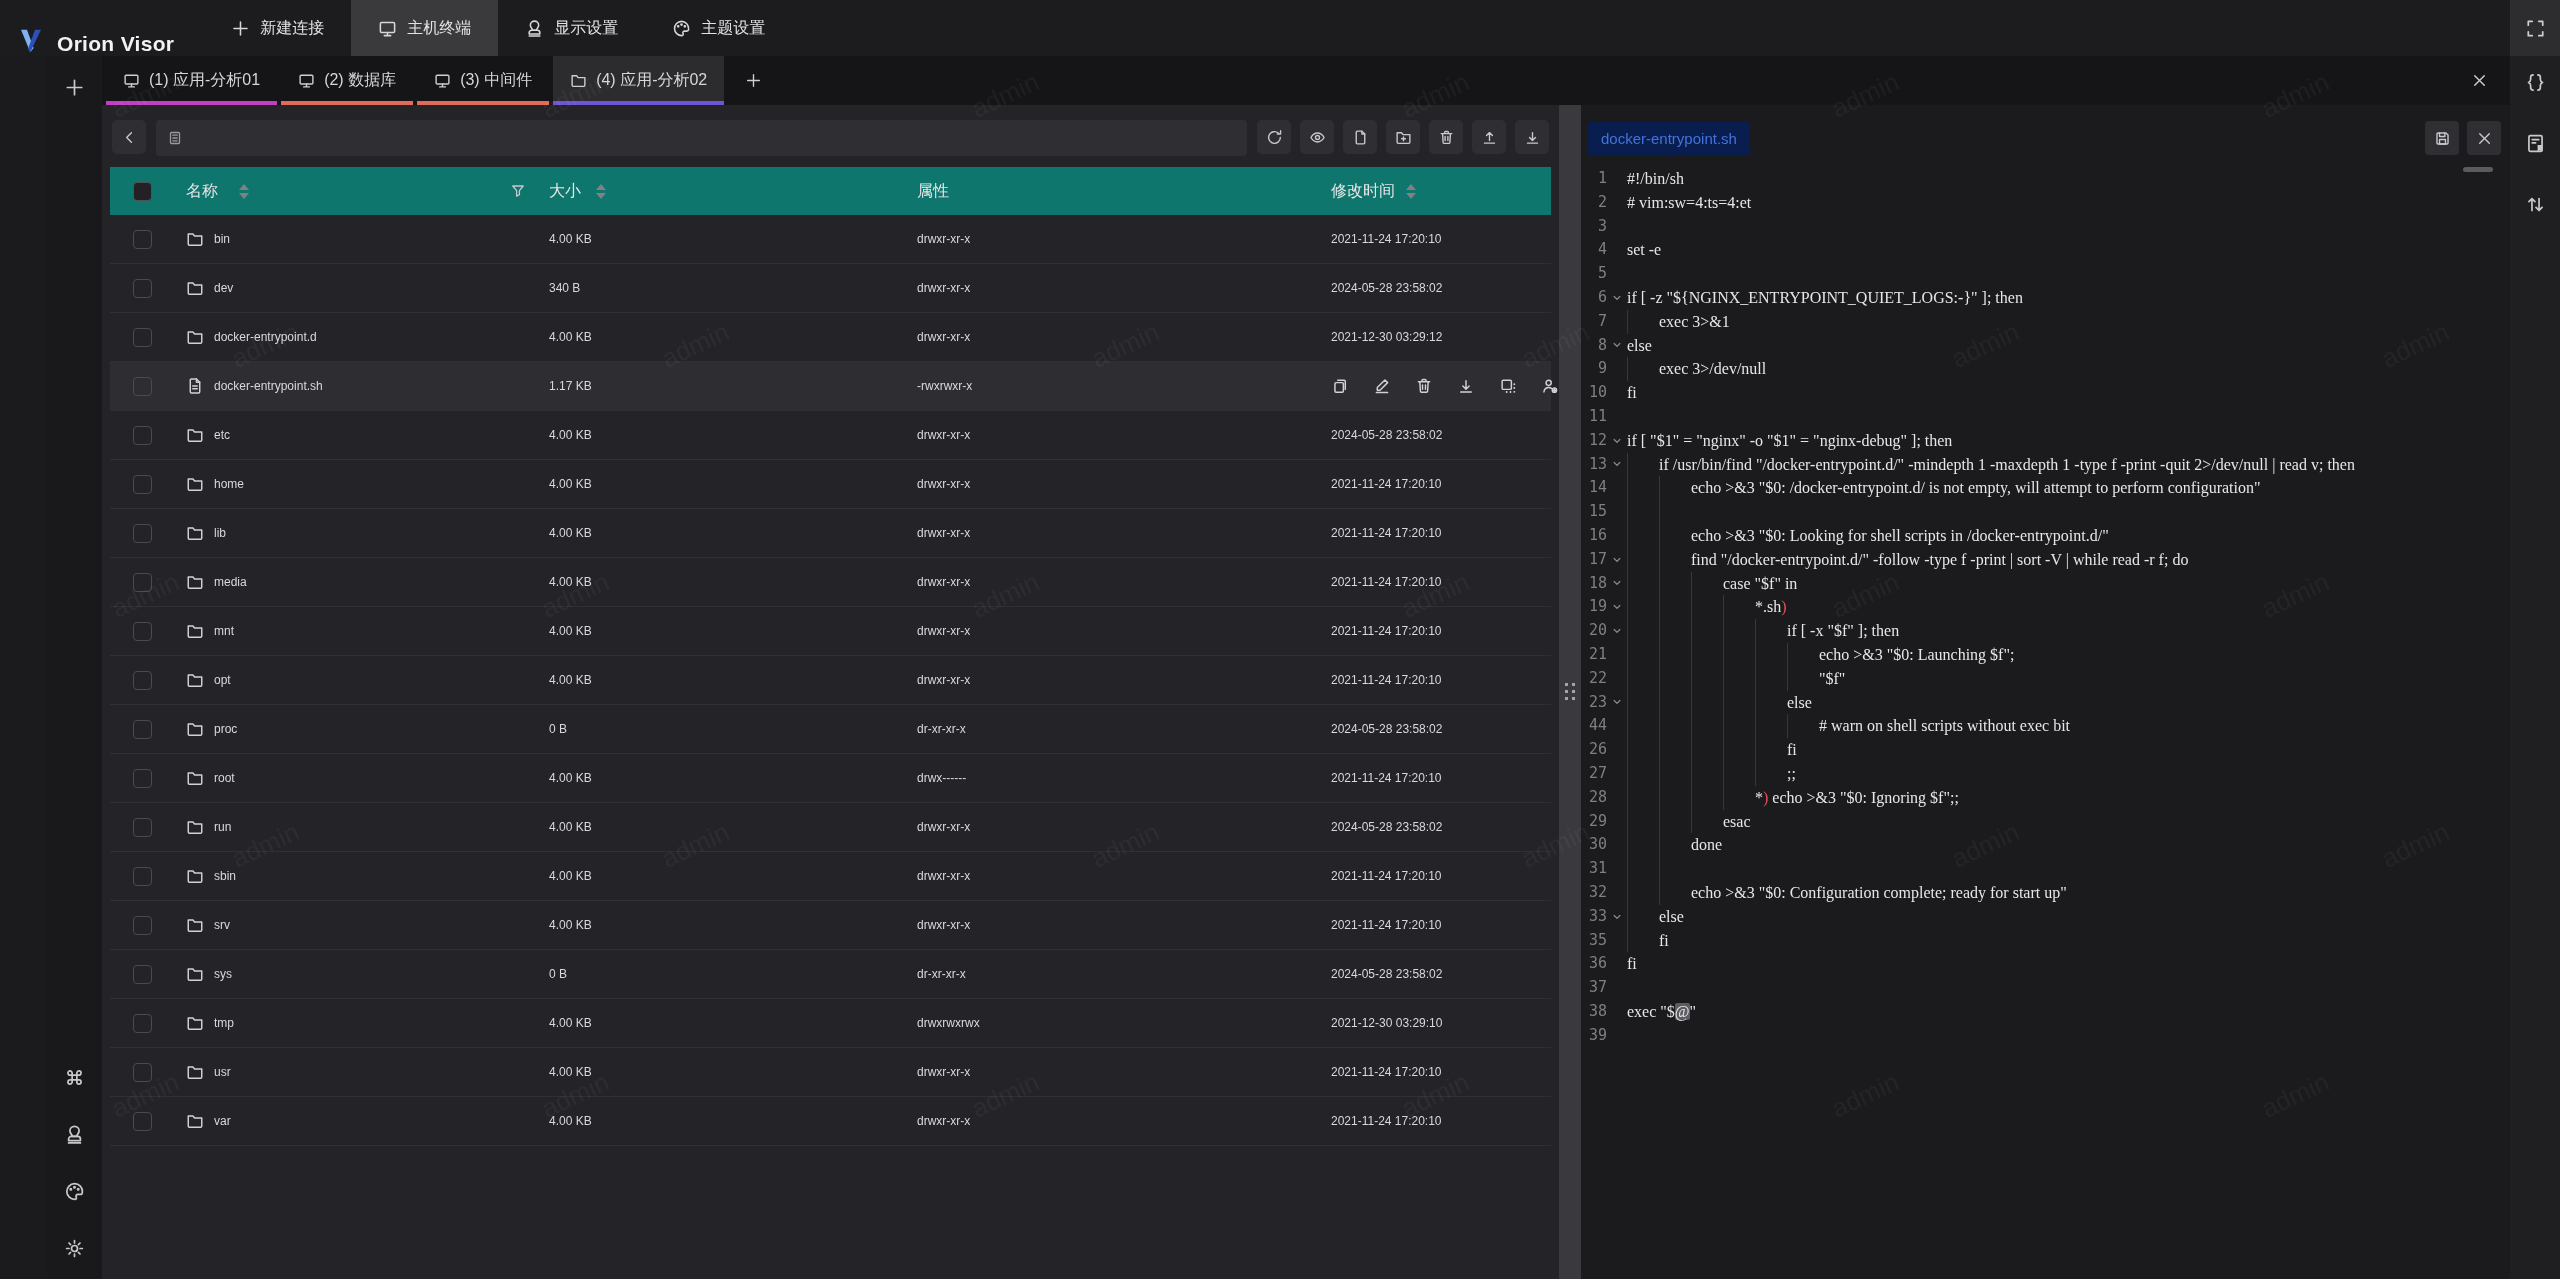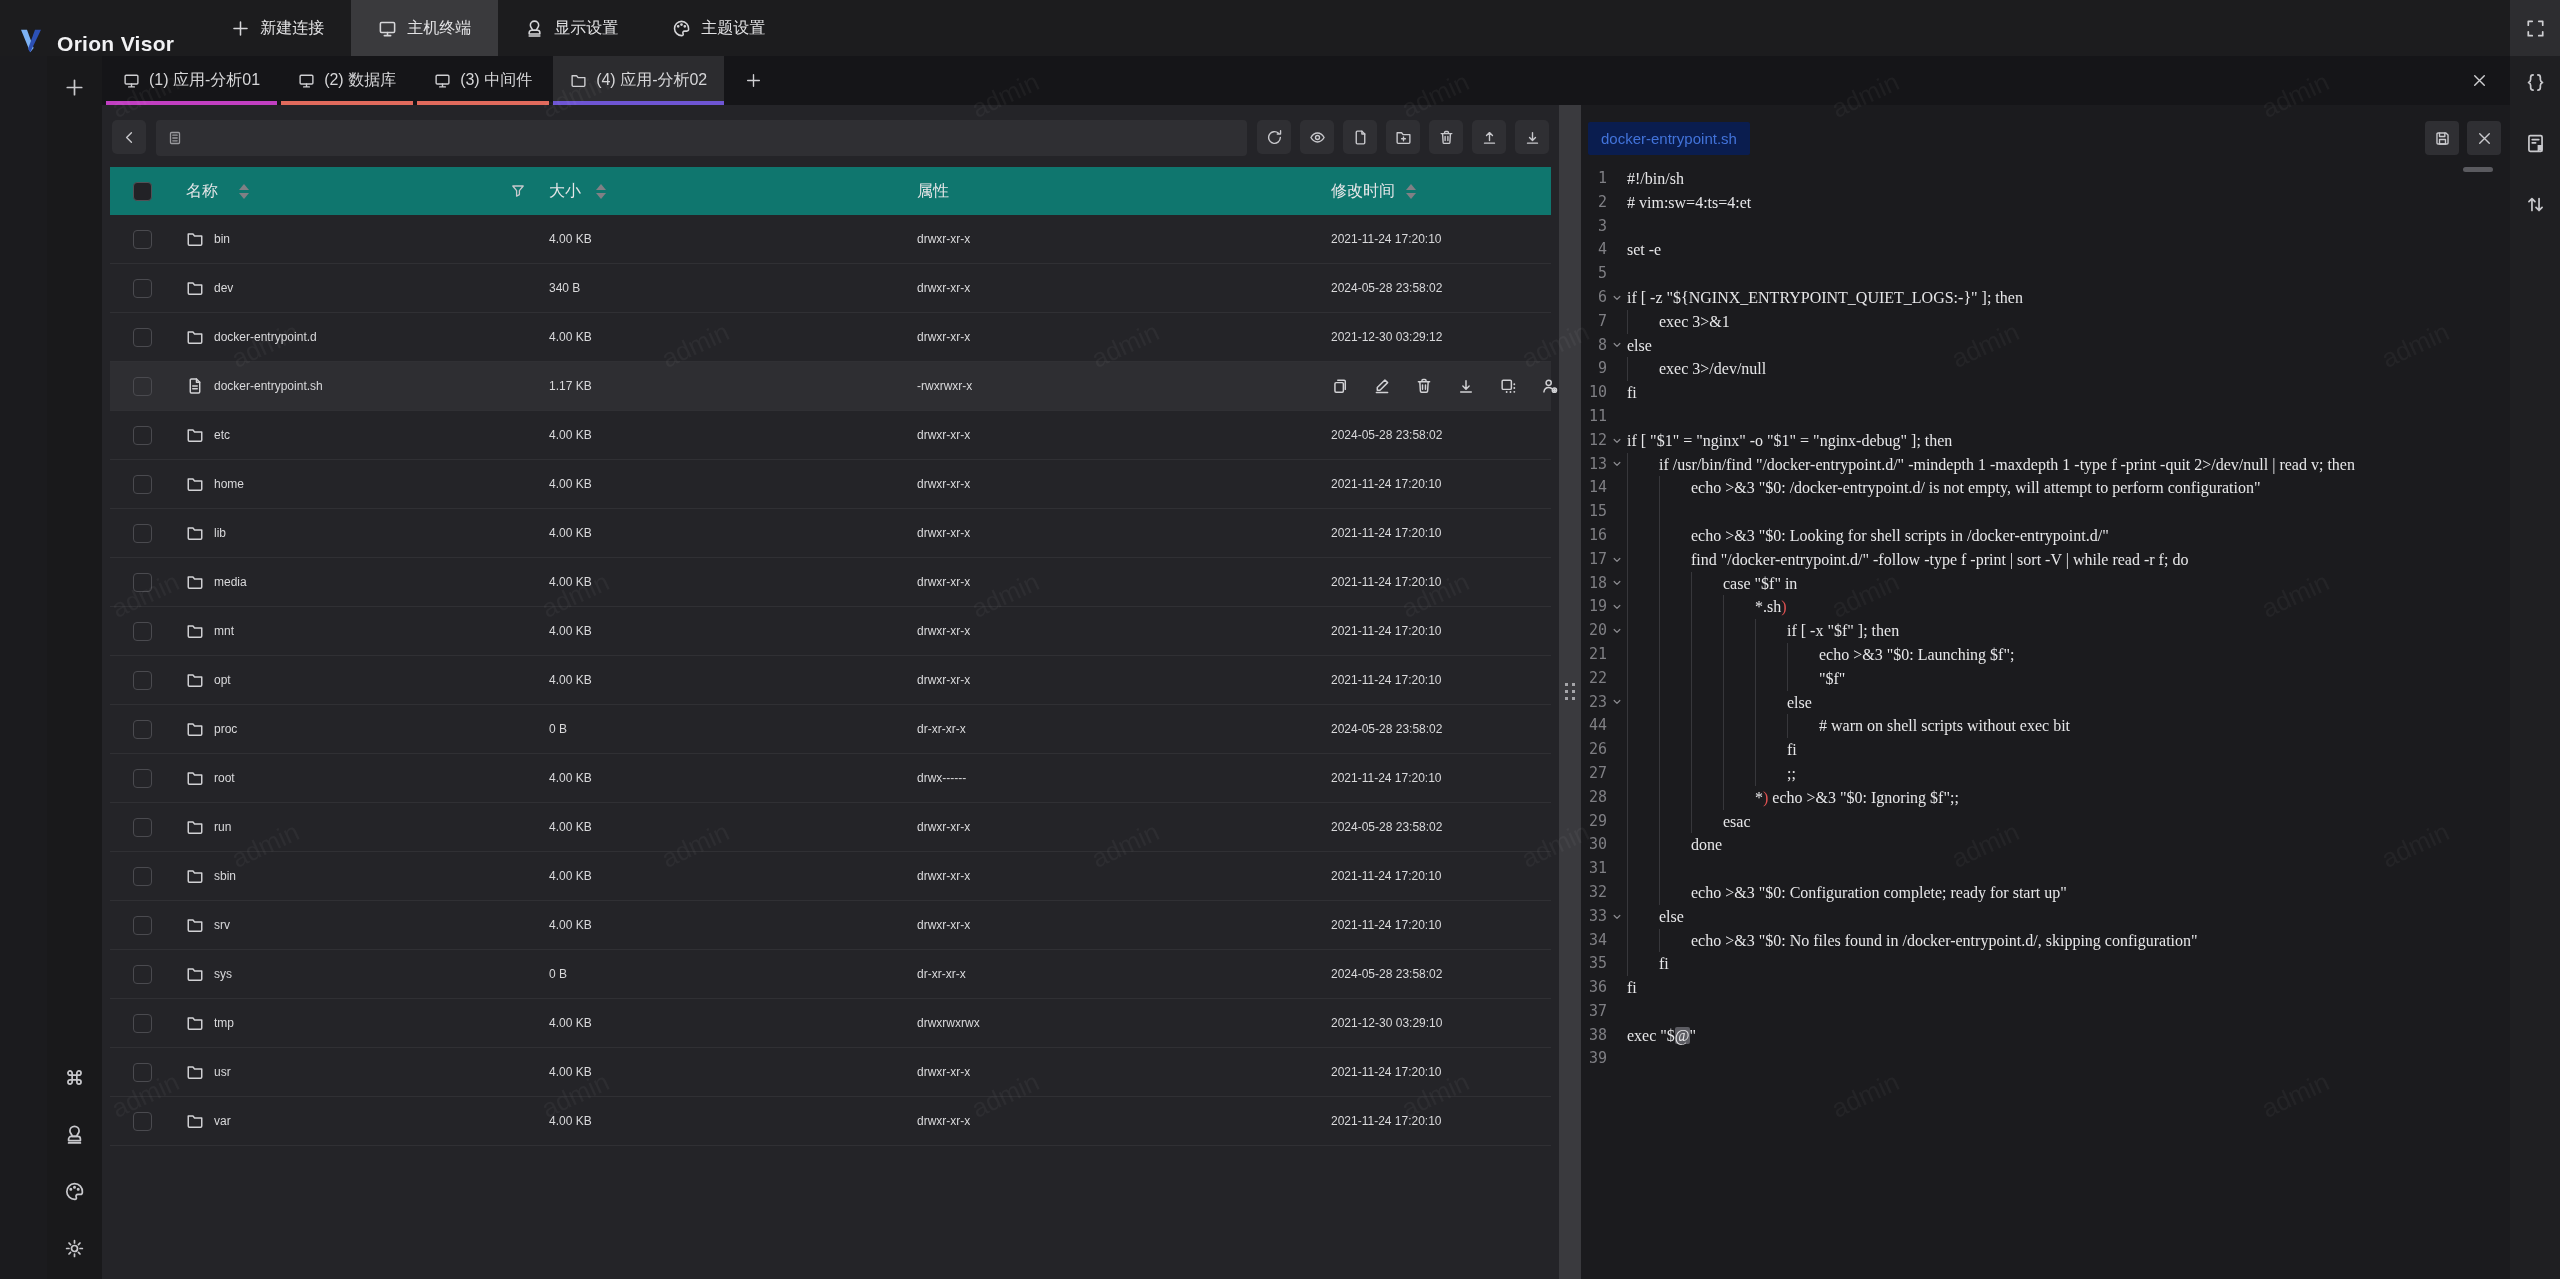--- a/index.html
+++ b/index.html
@@ -848,21 +848,20 @@
             <div class="cl"><span class="ln">26</span><span class="fold"></span><span class="lt"><span class="guide"></span><span class="guide"></span><span class="guide"></span><span class="guide"></span><span class="guide"></span>fi</span></div>
             <div class="cl"><span class="ln">27</span><span class="fold"></span><span class="lt"><span class="guide"></span><span class="guide"></span><span class="guide"></span><span class="guide"></span><span class="guide"></span>;;</span></div>
             <div class="cl"><span class="ln">28</span><span class="fold"></span><span class="lt"><span class="guide"></span><span class="guide"></span><span class="guide"></span><span class="guide"></span>*<span class="red">)</span> echo &gt;&amp;3 "$0: Ignoring $f";;</span></div>
             <div class="cl"><span class="ln">29</span><span class="fold"></span><span class="lt"><span class="guide"></span><span class="guide"></span><span class="guide"></span>esac</span></div>
             <div class="cl"><span class="ln">30</span><span class="fold"></span><span class="lt"><span class="guide"></span><span class="guide"></span>done</span></div>
             <div class="cl"><span class="ln">31</span><span class="fold"></span><span class="lt"><span class="guide"></span><span class="guide"></span></span></div>
             <div class="cl"><span class="ln">32</span><span class="fold"></span><span class="lt"><span class="guide"></span><span class="guide"></span>echo &gt;&amp;3 "$0: Configuration complete; ready for start up"</span></div>
             <div class="cl"><span class="ln">33</span><span class="fold"><svg class="icon" viewBox="0 0 16 16">
                   <path d="M4.2 6l3.8 3.8L11.8 6"></path>
                 </svg></span><span class="lt"><span class="guide"></span>else</span></div>
-            <div class="cl"><span class="ln">34</span><span class="fold"></span><span class="lt"><span class="guide"></span><span class="guide"></span>echo &gt;&amp;3 "$0: No files found in /docker-entrypoint.d/, skipping configuration"</span></div>
             <div class="cl"><span class="ln">35</span><span class="fold"></span><span class="lt"><span class="guide"></span>fi</span></div>
             <div class="cl"><span class="ln">36</span><span class="fold"></span><span class="lt">fi</span></div>
             <div class="cl"><span class="ln">37</span><span class="fold"></span><span class="lt"></span></div>
             <div class="cl"><span class="ln">38</span><span class="fold"></span><span class="lt">exec "$<span class="cursor">@</span>"</span></div>
             <div class="cl"><span class="ln">39</span><span class="fold"></span><span class="lt"></span></div>
           </div>
       </section>
     </div>
   </div>
 

